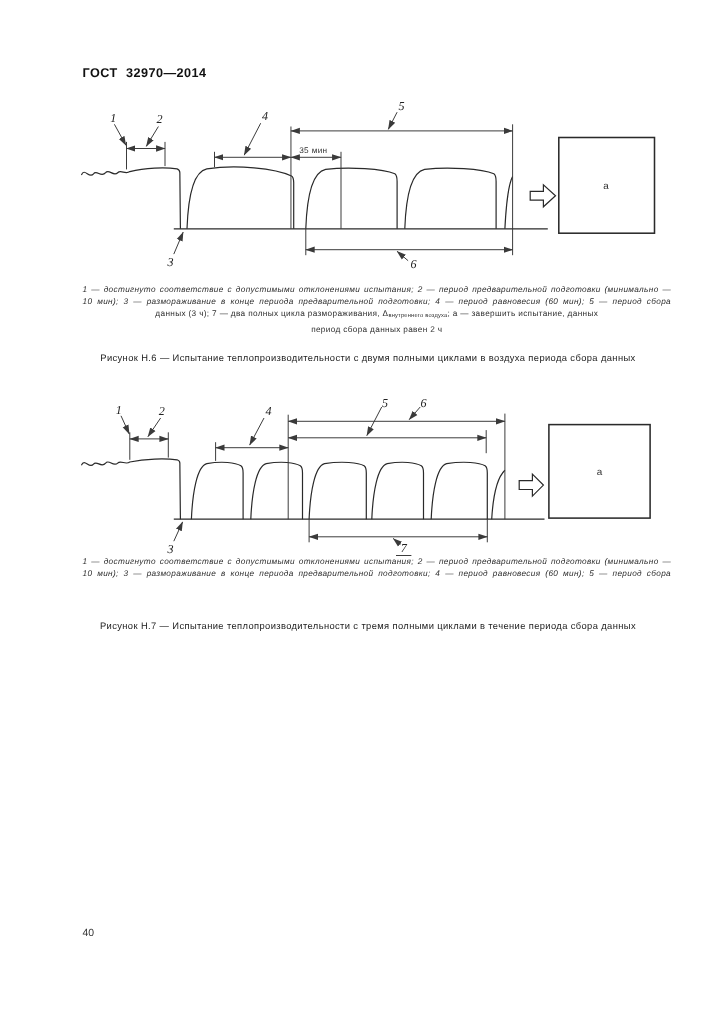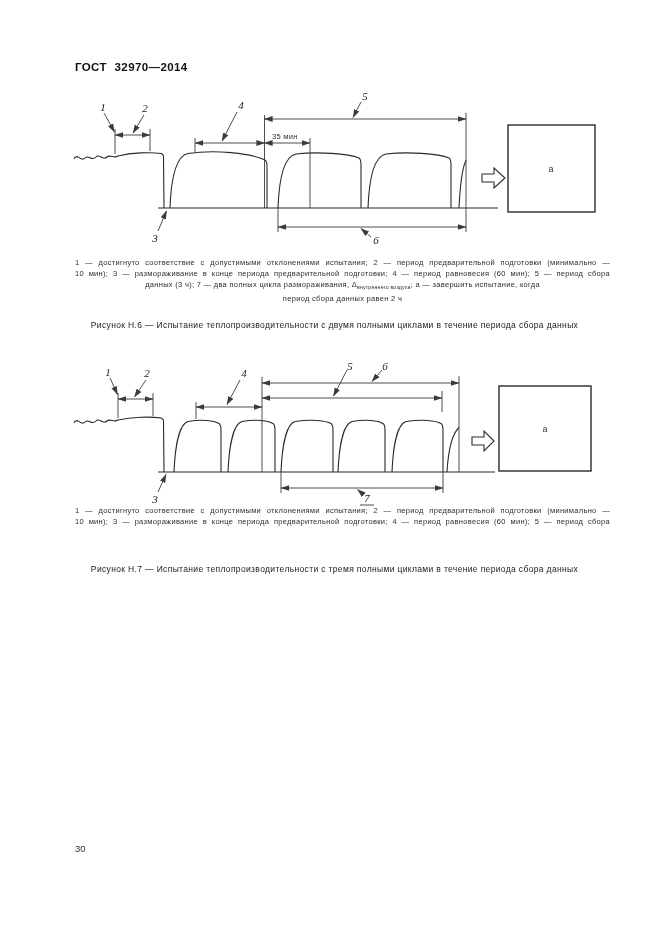--- a/index.html
+++ b/index.html
@@ -15,21 +15,21 @@
   }
   .figsvg { position:absolute; left:70px; }
   .fig1 { top:88px; }
   .fig2 { top:360px; }
   .caption {
     position:absolute; left:75px; width:535px;
     font-size:7.5px; line-height:11px; letter-spacing:0.3px; color:#2e2e2e;
   }
   .cap1 { top:257px; }
   .cap2 { top:505px; }
-  .cap-line.justify { text-align:justify; text-align-last:justify; }
+  .cap-line.justify { text-align:justify; text-align-last:justify;font-style:italic; }
   .cap-line.center  { text-align:center; }
   .cap-sub { font-size:5.2px; vertical-align:-1.5px; letter-spacing:0.2px; }
   .figtitle {
     position:absolute; left:67px; width:535px; text-align:center;
     font-size:8.5px; letter-spacing:0.35px; color:#222;
   }
   .ft1 { top:320px; }
   .ft2 { top:564px; }
   .pagenum {
     position:absolute; left:75px; top:843px;
@@ -97,25 +97,25 @@
     <text class="dimtext" x="202" y="51">35 мин</text>
 
     <polygon class="blockarrow" points="412,86 424,86 424,80 435,90 424,100 424,94 412,94"></polygon>
     <rect class="resultbox" x="438" y="37" width="87" height="87"></rect>
     <text class="boxtext" x="481" y="84" text-anchor="middle">а</text>
   </svg>
 
   <div class="caption cap1">
     <div class="cap-line justify">1 — достигнуто соответствие с допустимыми отклонениями испытания; 2 — период предварительной подготовки (минимально —</div>
     <div class="cap-line justify">10 мин); 3 — размораживание в конце периода предварительной подготовки; 4 — период равновесия (60 мин); 5 — период сбора</div>
-    <div class="cap-line center"><span>данных (3 ч); 7 — два полных цикла размораживания, Δ</span><span class="cap-sub">внутреннего воздуха</span><span>; а — завершить испытание, когда</span></div>
+    <div class="cap-line center"><span>данных (3 ч); 7 — два полных цикла размораживания, Δ</span><span class="cap-sub">внутреннего воздуха</span><span>; а — завершить испытание, данных</span></div>
     <div class="cap-line center">период сбора данных равен 2 ч</div>
   </div>
 
-  <div class="figtitle ft1">Рисунок Н.6 — Испытание теплопроизводительности с двумя полными циклами в течение периода сбора данных</div>
+  <div class="figtitle ft1">Рисунок Н.6 — Испытание теплопроизводительности с двумя полными циклами в воздуха периода сбора данных</div>
 
   <svg class="figsvg fig2" width="530" height="152" viewBox="0 0 530 152">
     <defs>
       <marker id="ar2" markerWidth="10" markerHeight="8" refX="9" refY="4" orient="auto-start-reverse">
         <path d="M0,0.8 L9.5,4 L0,7.2 Z" fill="#3a3a3a"></path>
       </marker>
     </defs>
 
     <g>
       <line class="wave" x1="88" y1="112" x2="425" y2="112"></line>
@@ -165,15 +165,15 @@
     <text class="boxtext" x="475" y="72" text-anchor="middle">а</text>
   </svg>
 
   <div class="caption cap2">
     <div class="cap-line justify">1 — достигнуто соответствие с допустимыми отклонениями испытания; 2 — период предварительной подготовки (минимально —</div>
     <div class="cap-line justify">10 мин); 3 — размораживание в конце периода предварительной подготовки; 4 — период равновесия (60 мин); 5 — период сбора</div>
   </div>
 
   <div class="figtitle ft2">Рисунок Н.7 — Испытание теплопроизводительности с тремя полными циклами в течение периода сбора данных</div>
 
-  <div class="pagenum">30</div>
+  <div class="pagenum">40</div>
 
 </div>
 
 </body></html>

